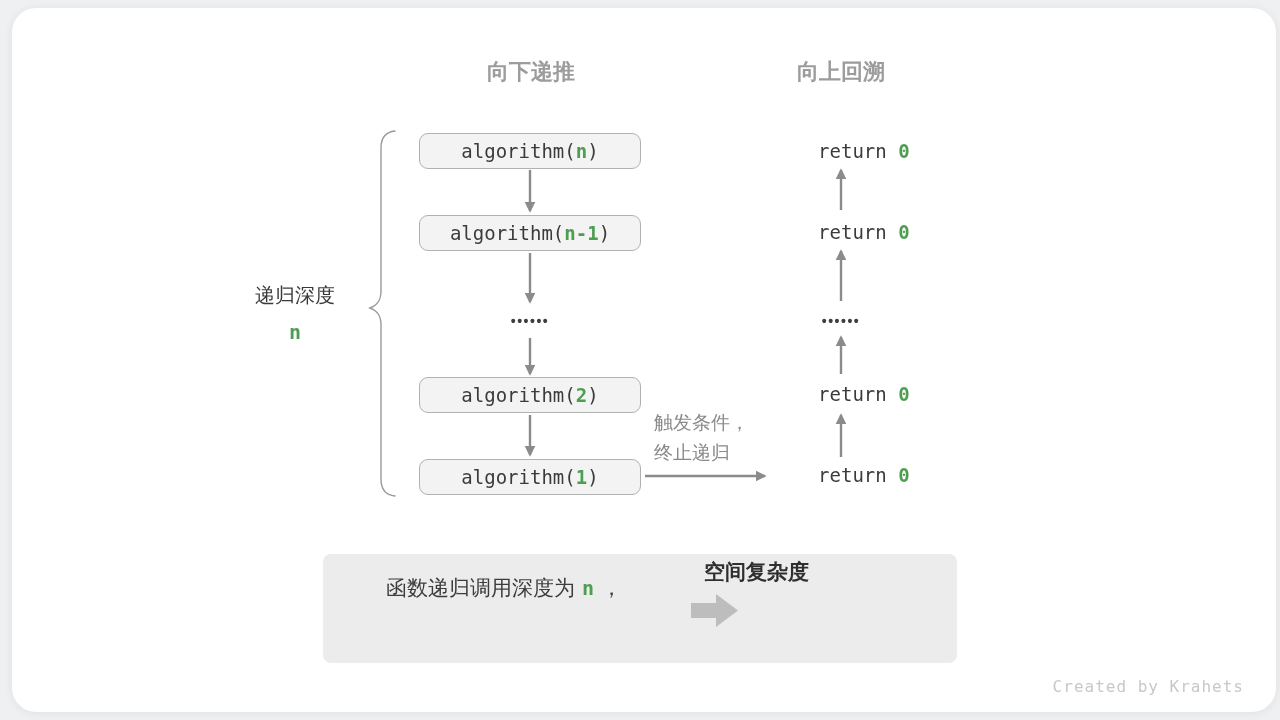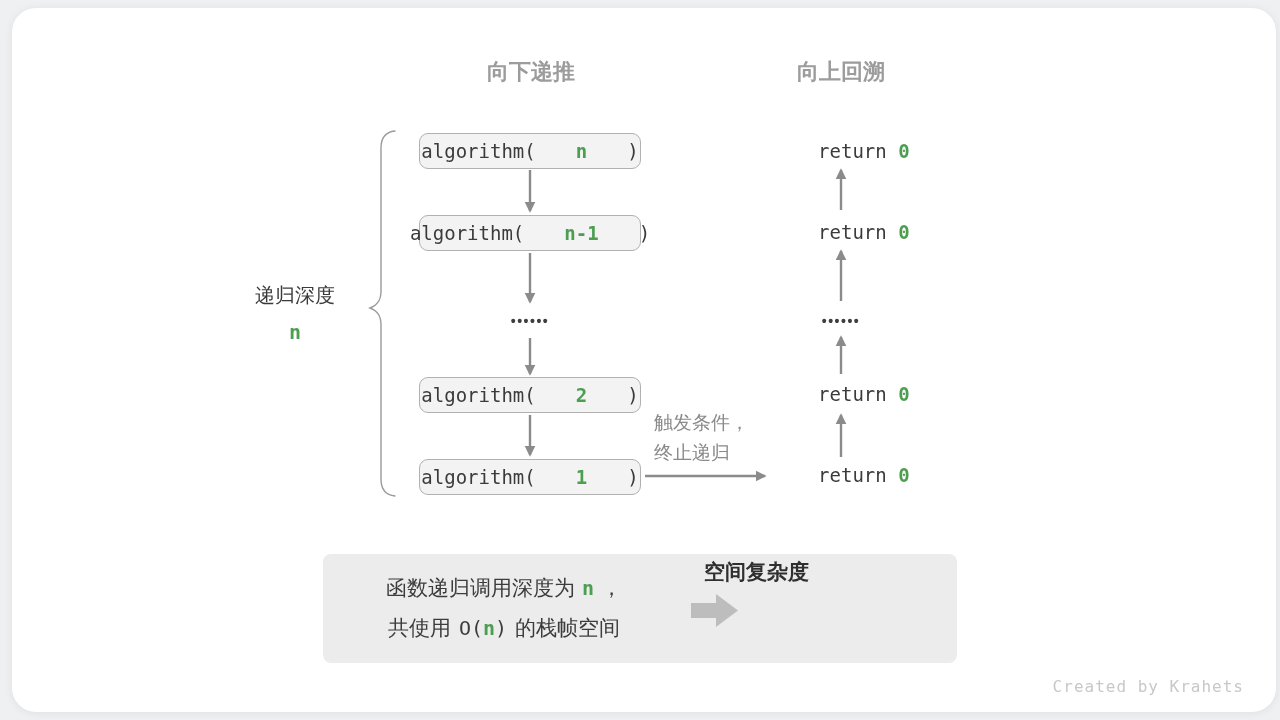--- a/index.html
+++ b/index.html
@@ -22,21 +22,21 @@
     font-size:22px;font-weight:700;color:#9c9c9c;white-space:nowrap;
   }
   .hdr-left{left:527px;top:72px;}
   .hdr-right{left:837px;top:72px;}
 
   .callbox{
     position:absolute;left:415px;width:222px;height:36px;
     background:#f3f3f3;border:1.5px solid #b1b1b1;border-radius:9px;
     display:flex;align-items:center;justify-content:center;
     font-family:"DejaVu Sans Mono","Liberation Mono",monospace;
-    font-size:19px;color:#3b3b3b;white-space:pre;box-sizing:border-box;gap:40px;
+    font-size:19px;color:#3b3b3b;white-space:pre;box-sizing:border-box;
   }
   .callbox .arg{color:#4e9e52;font-weight:700;}
 
   .returnrow{
     position:absolute;left:837px;transform:translate(-50%,-50%);
     font-family:"DejaVu Sans Mono","Liberation Mono",monospace;
     font-size:19px;color:#3b3b3b;white-space:pre;
   }
   .returnrow .val{color:#4e9e52;font-weight:700;}
 
@@ -163,23 +163,20 @@
   <div class="trigger">
     <div>触发条件，</div>
     <div>终止递归</div>
   </div>
 
   <div class="summary">
     <div class="summary-left">
       <div class="summary-line sl1">
         <span>函数递归调用深度为</span><span class="gvar">n</span><span>，</span>
       </div>
-      <div class="summary-line sl2">
-        <span class="sp-r">共使用</span><span class="gexpr"><span>O(</span><span class="gvar">n</span><span>)</span></span><span class="sp-l">的栈帧空间</span>
-      </div>
     </div>
   </div>
 
   <svg class="implies" width="48" height="42" viewBox="0 0 48 42">
     <rect x="0" y="13" width="25" height="15" fill="#bdbdbd"></rect>
     <polygon points="25,4 47,20.5 25,37" fill="#bdbdbd"></polygon>
   </svg>
 
   <div class="sr-title">空间复杂度</div>
 

